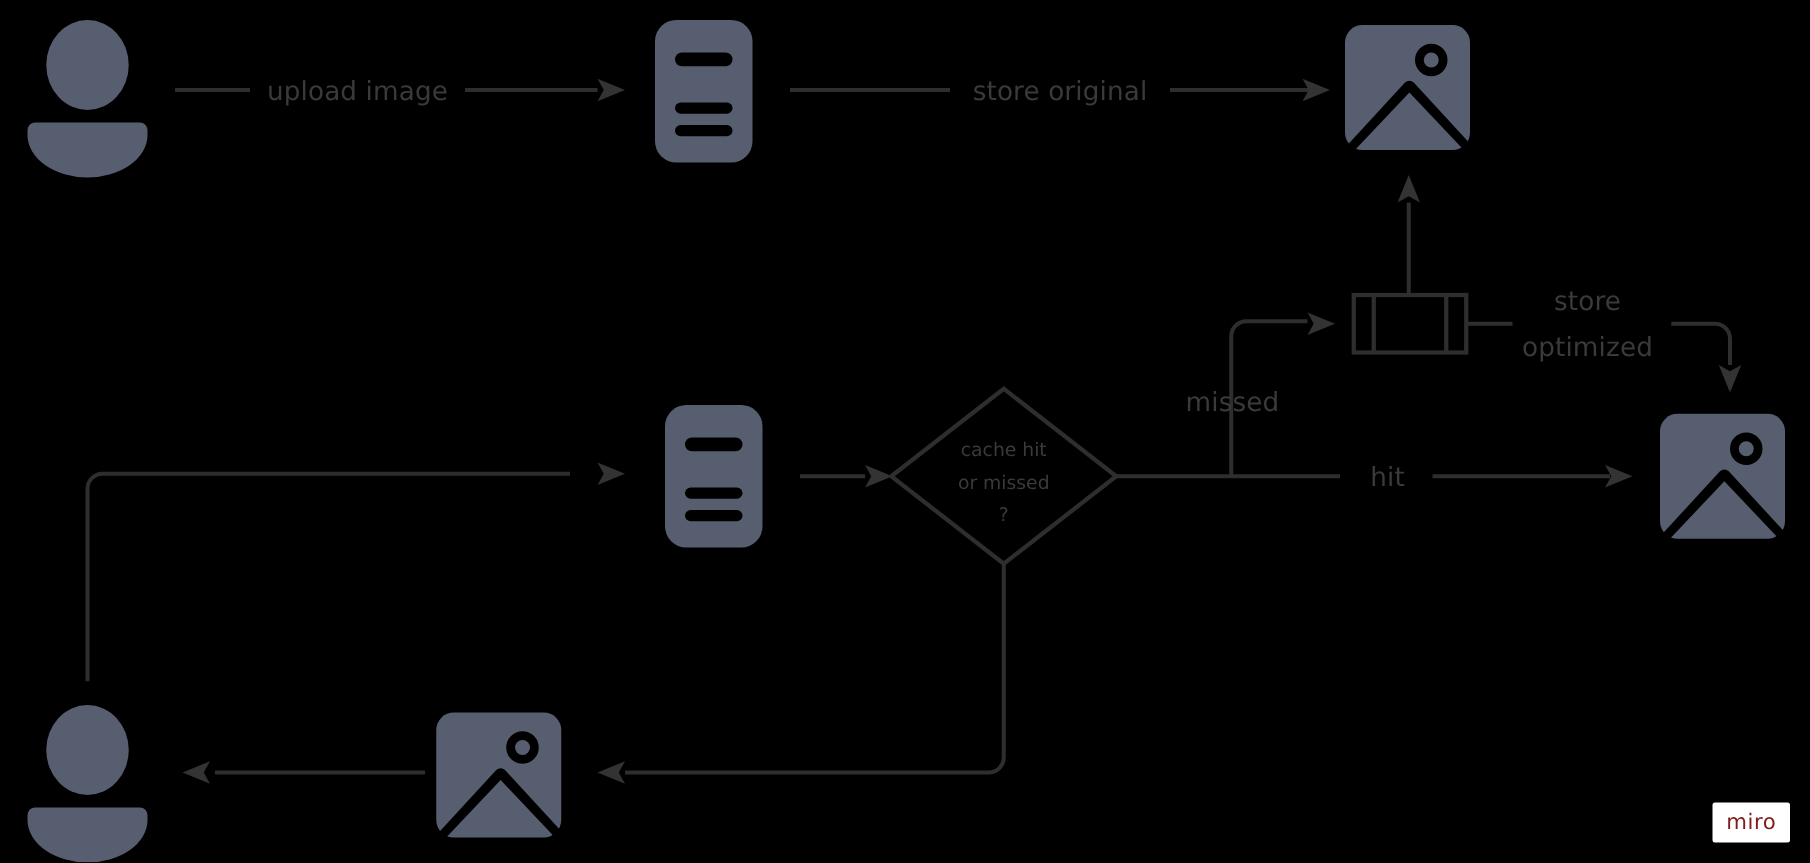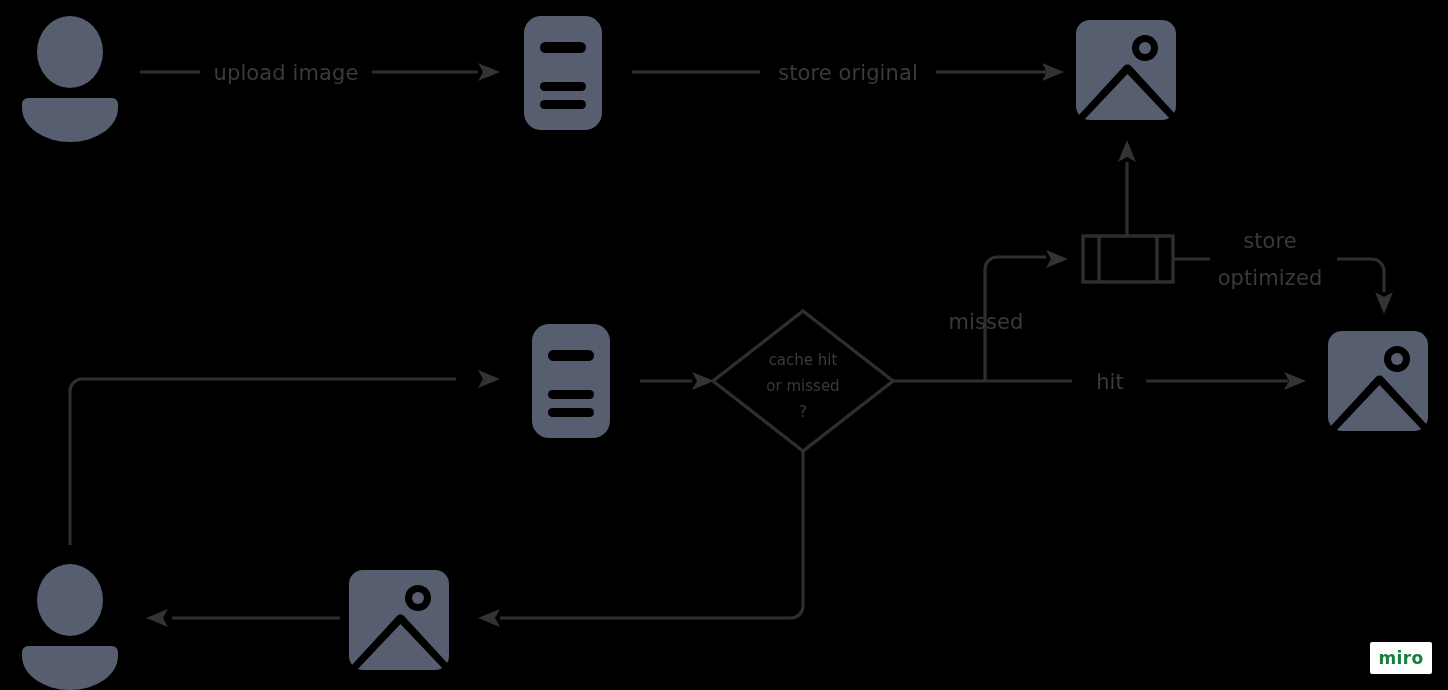--- a/index.html
+++ b/index.html
@@ -68,24 +68,24 @@
     bottom: 16px;
     width: 62px;
     height: 32px;
     background: #ffffff;
     border-radius: 2px;
     display: flex;
     align-items: center;
     justify-content: center;
   }
   .watermark-text {
-    color: #15803d;
+    color: #7f1d1d;
     font-family: "DejaVu Sans", sans-serif;
     font-size: 17px;
-    font-weight: 700;
+    font-weight: 400;
     letter-spacing: 0.4px;
     line-height: 1;
     user-select: none;
   }
 </style>
 </head>
 <body>
 
 <div id="canvas">
 

